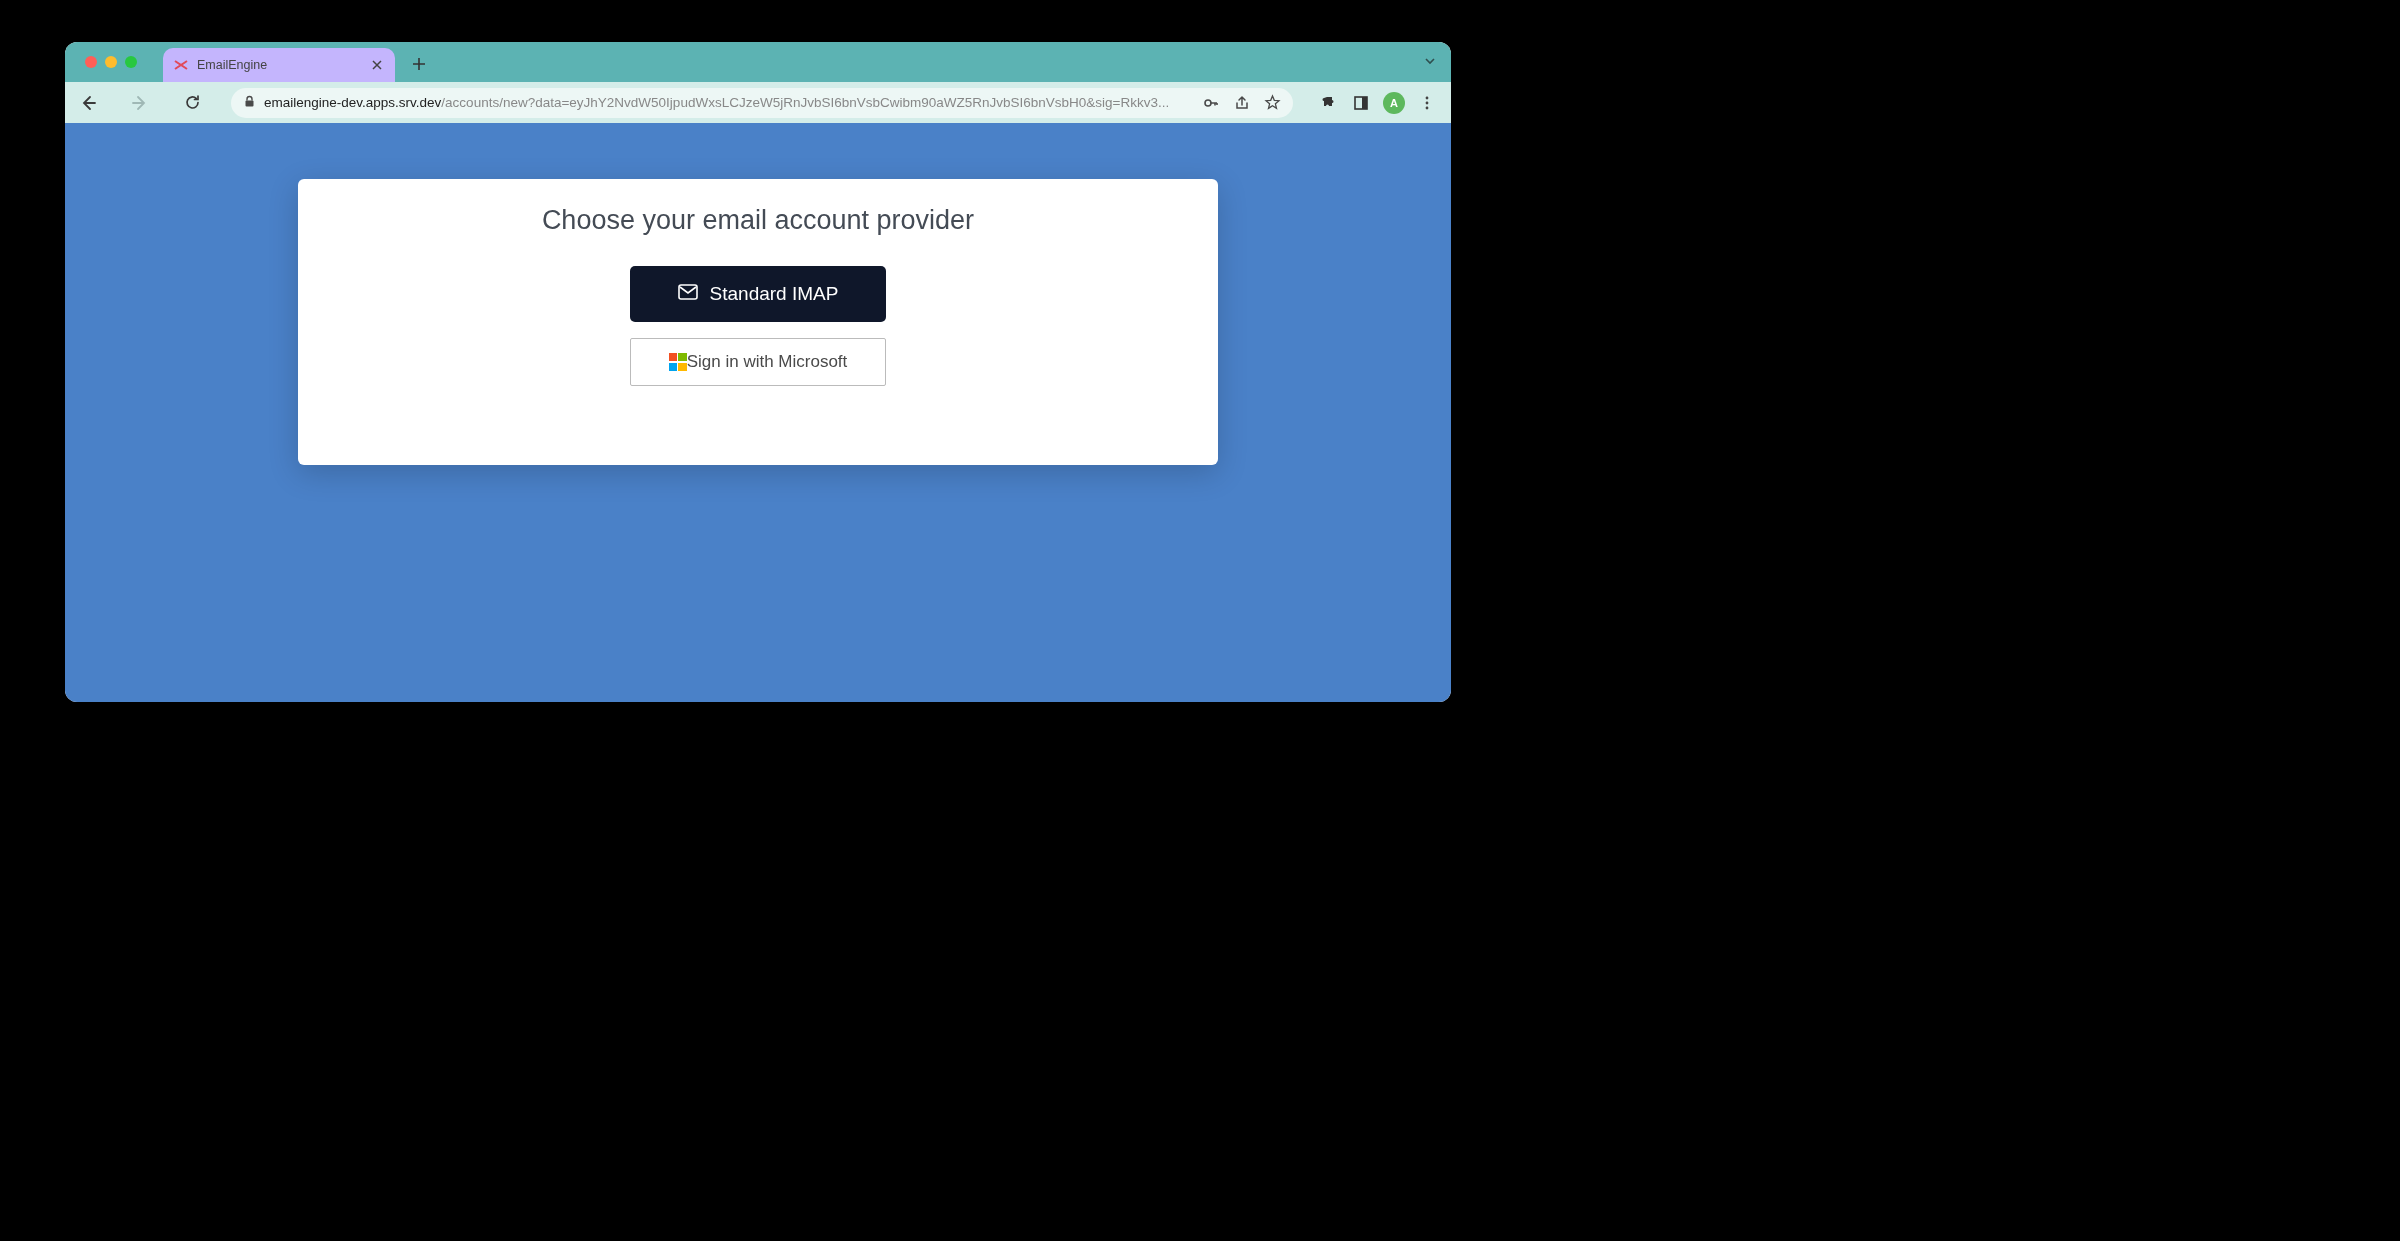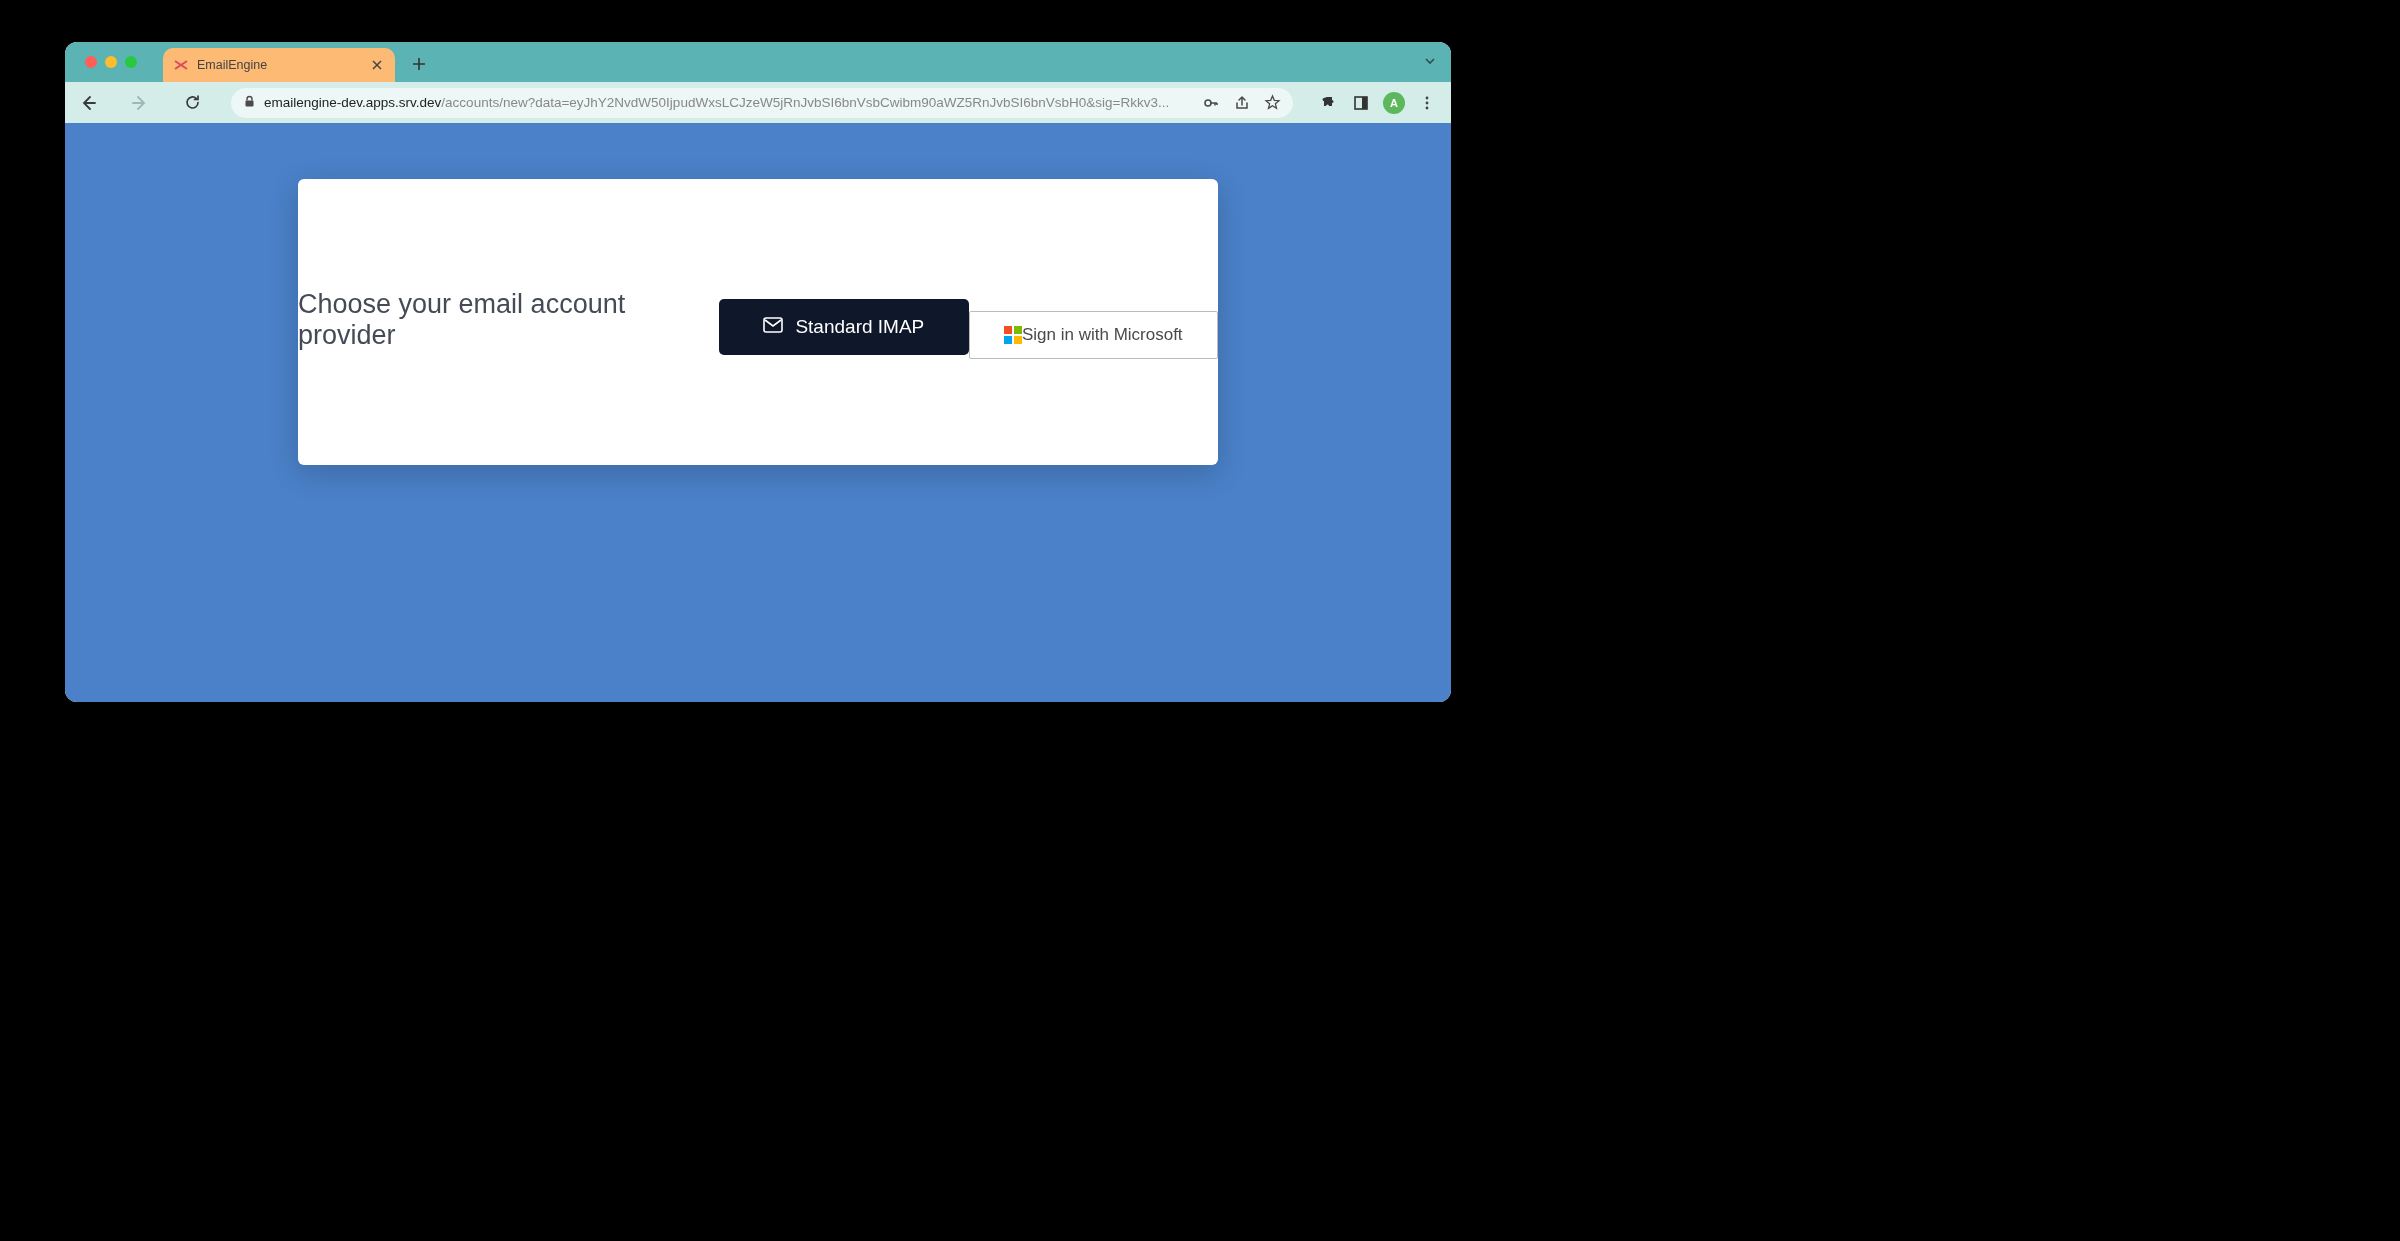--- a/index.html
+++ b/index.html
@@ -35,21 +35,21 @@
       align-items: center;
       padding: 0 8px;
       height: 100%;
     }
     .wc-dot { width: 12px; height: 12px; border-radius: 50%; }
     .wc-close { background: #ff5f57; }
     .wc-min { background: #febc2e; }
     .wc-max { background: #28c840; }
     .tab {
       height: 34px;
-      background: #fdba74;
+      background: #c4b5fd;
       border-radius: 10px 10px 0 0;
       display: flex;
       align-items: center;
       padding: 0 10px;
       gap: 8px;
       margin-left: 18px;
       min-width: 232px;
       position: relative;
     }
     .tab-favicon {
@@ -144,21 +144,21 @@
       justify-content: center;
       padding-top: 56px;
     }
     .card {
       width: 920px;
       height: 286px;
       background: #fff;
       border-radius: 6px;
       box-shadow: 0 8px 30px rgba(0,0,0,0.18);
       display: flex;
-      flex-direction: row;
+      flex-direction: column;
       align-items: center;
       padding-top: 26px;
     }
     .card-title {
       font-size: 27px;
       color: #444b55;
       font-weight: 400;
       margin-bottom: 30px;
     }
     .btn-primary {

